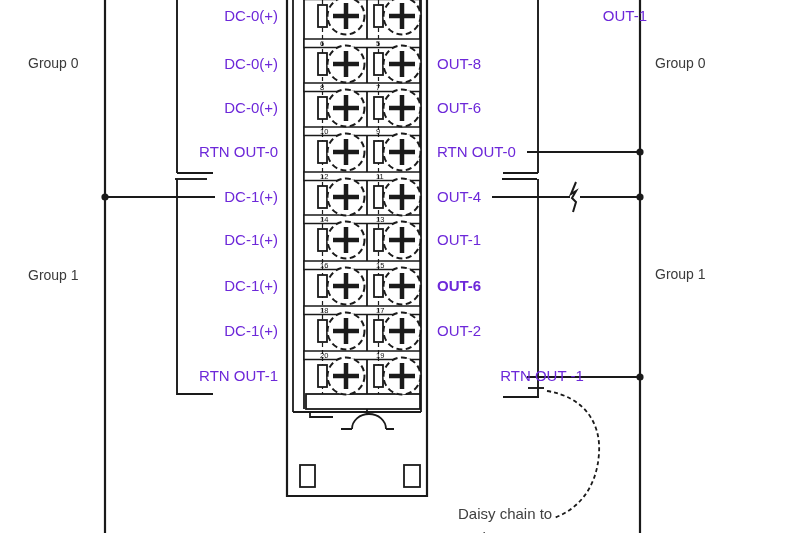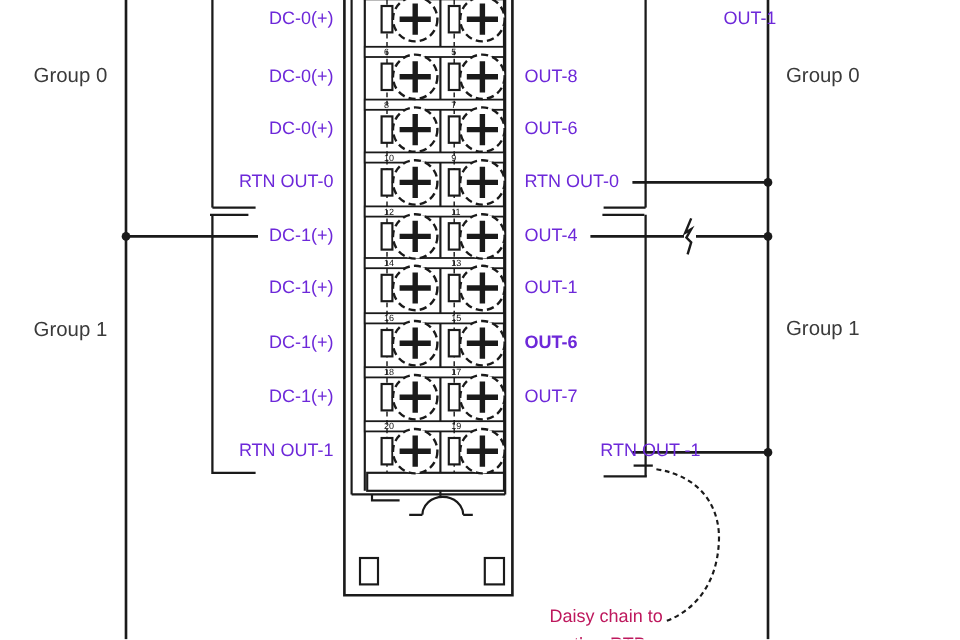--- a/index.html
+++ b/index.html
@@ -8,25 +8,25 @@
     background:#ffffff;font-family:"Liberation Sans",sans-serif;
   }
   #wires{position:absolute;left:0;top:0;}
   .plabel{
     position:absolute;height:18px;line-height:18px;font-size:15px;
     color:#6d28d9;white-space:nowrap;
   }
   .plabel.left{left:0;width:278px;text-align:right;}
   .plabel.right{left:437px;width:210px;text-align:left;}
   .grouplabel{
-    position:absolute;height:18px;line-height:18px;font-size:17px;
+    position:absolute;height:18px;line-height:18px;font-size:14px;
     color:#3a3a3a;white-space:nowrap;
   }
   .note{
-    position:absolute;font-size:15px;color:#be185d;white-space:nowrap;
+    position:absolute;font-size:15px;color:#404040;white-space:nowrap;
   }
   .tnum{font:400 7.5px "Liberation Sans",sans-serif;fill:#111;}
   svg path, svg rect, svg circle, svg line{vector-effect:none;}
 </style>
 </head>
 <body>
 
 <div id="root">
 
   <svg id="wires" width="800" height="533" viewBox="0 0 800 533">
@@ -231,21 +231,21 @@
       <div class="plabel left" style="top: 367px;">RTN OUT-1</div>
     </div>
   <div id="right-labels">
       <div class="plabel right" style="top: 7px; text-align: right;">OUT-1</div>
       <div class="plabel right" style="top: 55px;">OUT-8</div>
       <div class="plabel right" style="top: 99px;">OUT-6</div>
       <div class="plabel right" style="top: 143px;">RTN OUT-0</div>
       <div class="plabel right" style="top: 188px;">OUT-4</div>
       <div class="plabel right" style="top: 231px;">OUT-1</div>
       <div class="plabel right" style="top: 277px; font-weight: bold;">OUT-6</div>
-      <div class="plabel right" style="top: 322px;">OUT-7</div>
+      <div class="plabel right" style="top: 322px;">OUT-2</div>
       <div class="plabel right" style="top: 367px; text-align: center;">RTN OUT -1</div>
     </div>
 
   <div class="grouplabel" style="left:28px;top:54px;">Group 0</div>
   <div class="grouplabel" style="left:28px;top:266px;">Group 1</div>
   <div class="grouplabel" style="left:655px;top:54px;">Group 0</div>
   <div class="grouplabel" style="left:655px;top:265px;">Group 1</div>
 
   <div class="note" style="left:458px;top:505px;">Daisy chain to</div>
   <div class="note" style="left:470px;top:529px;">other RTBs</div>

